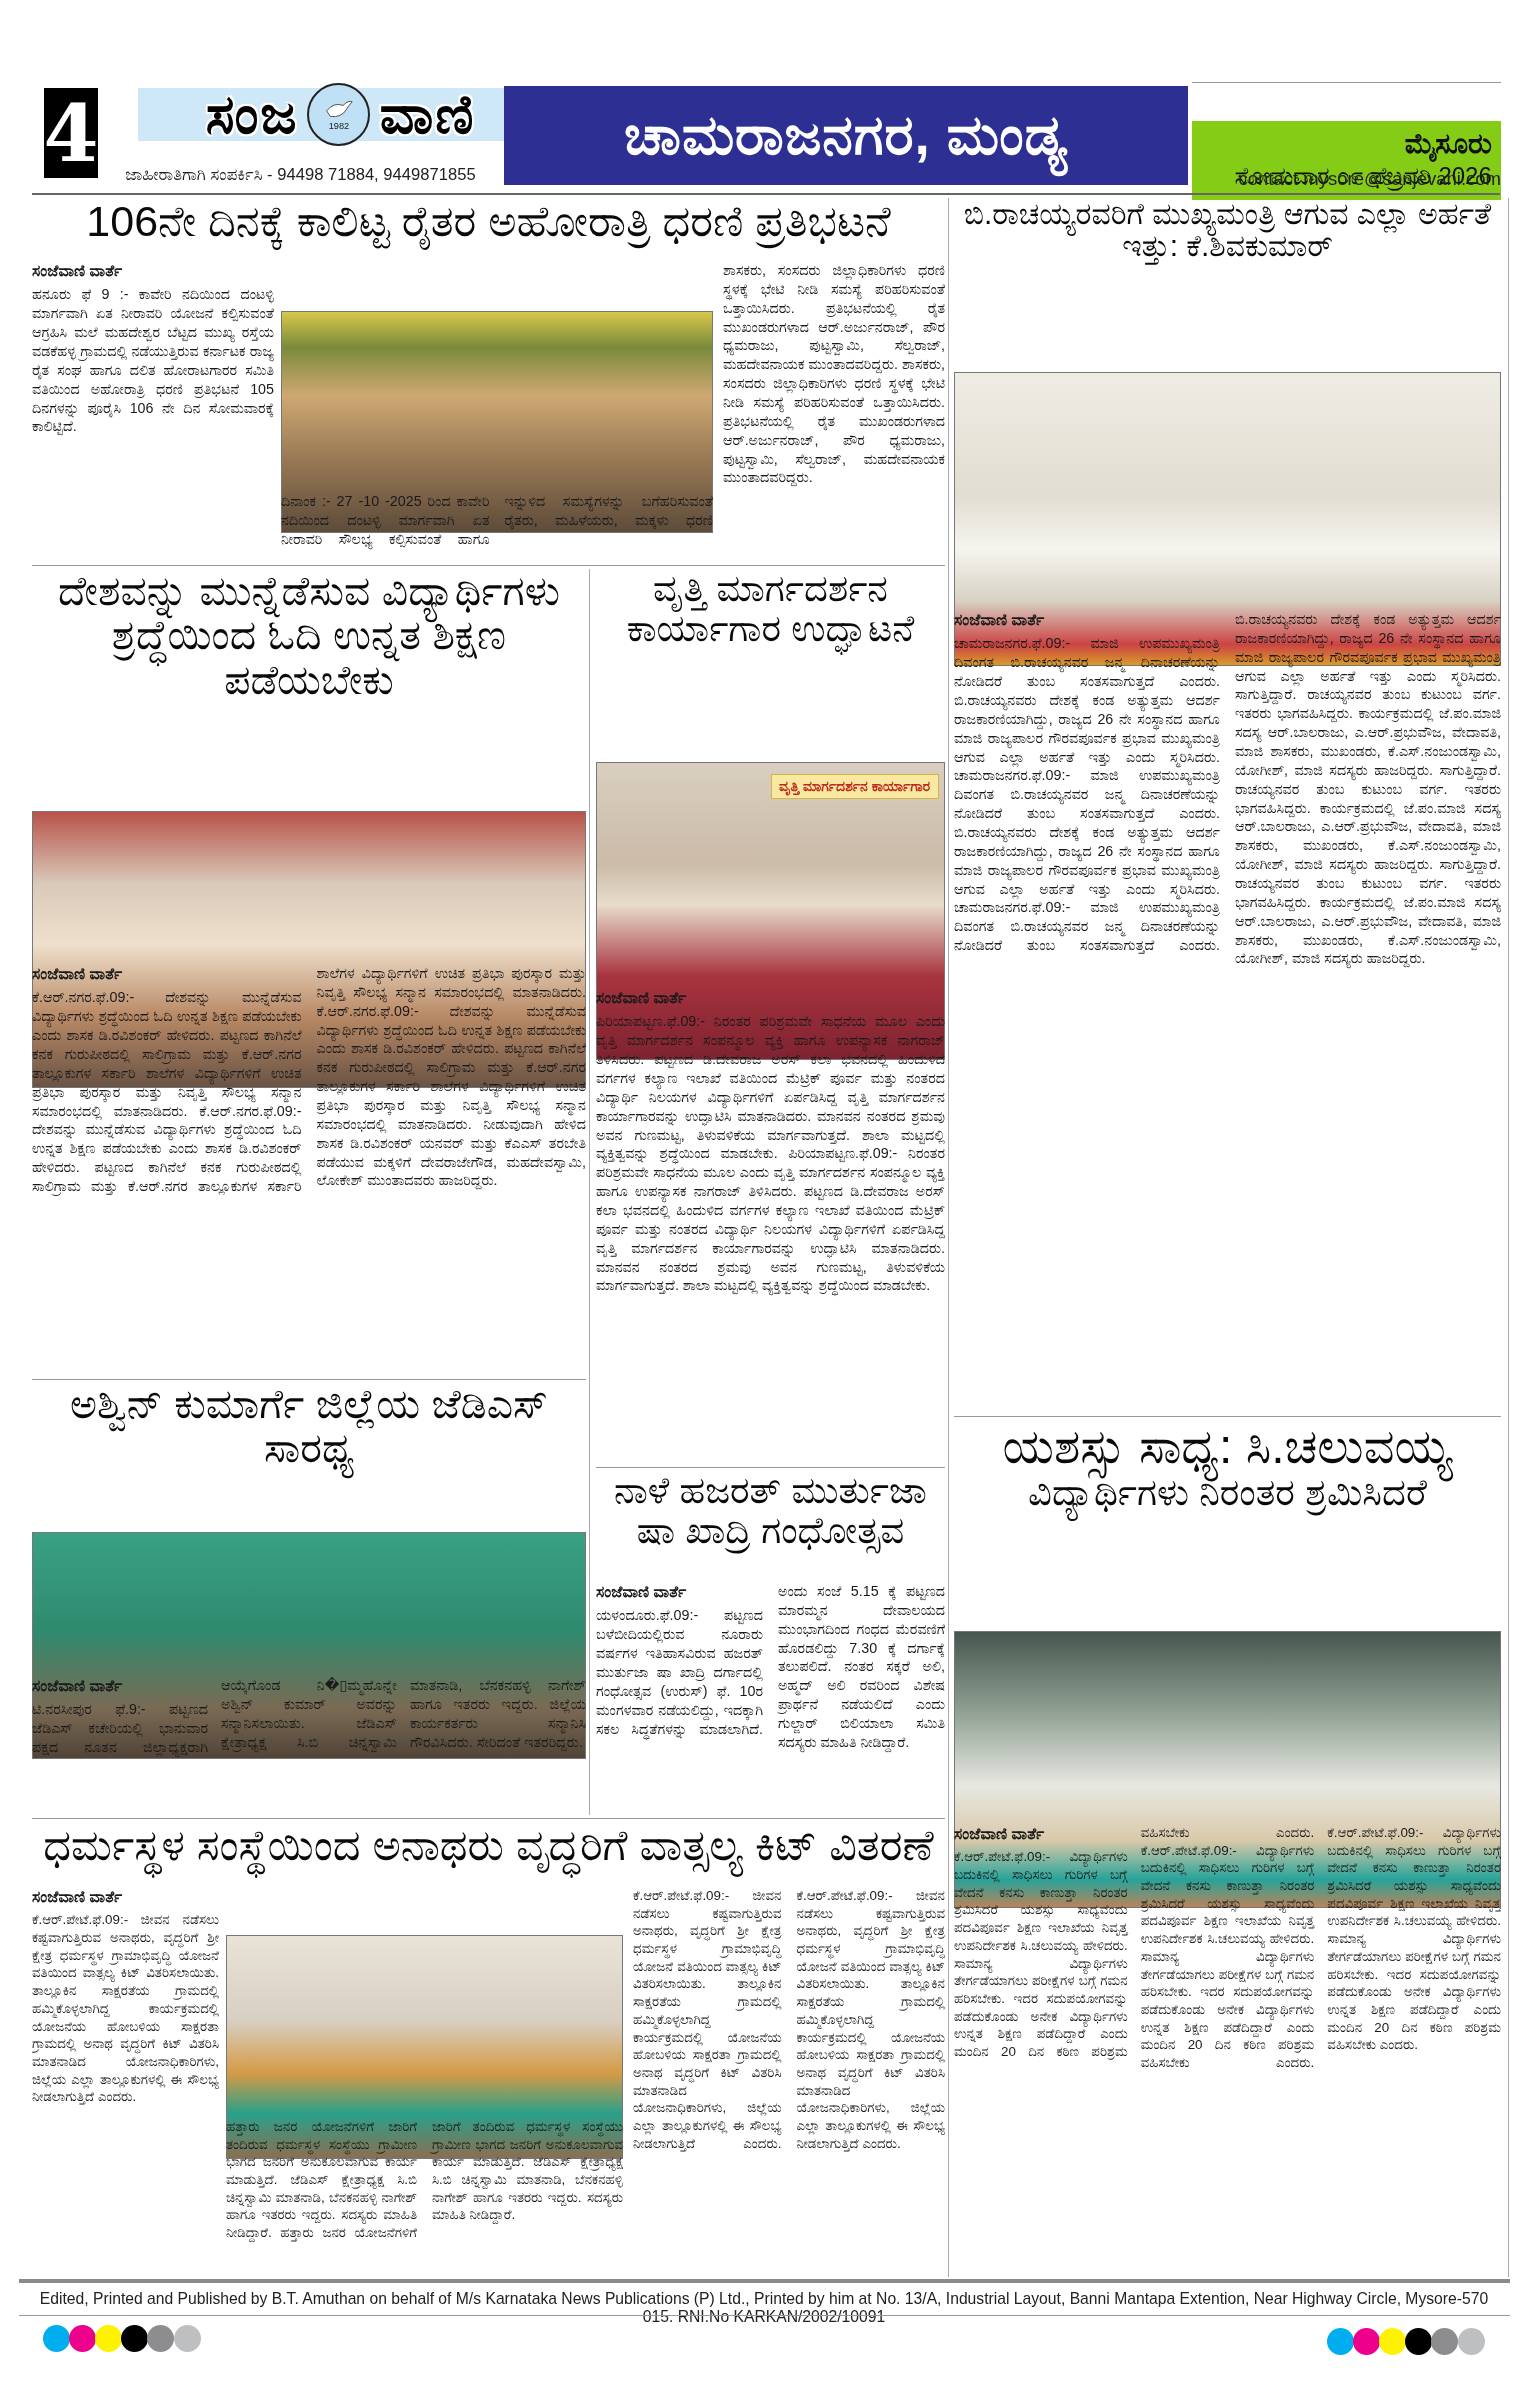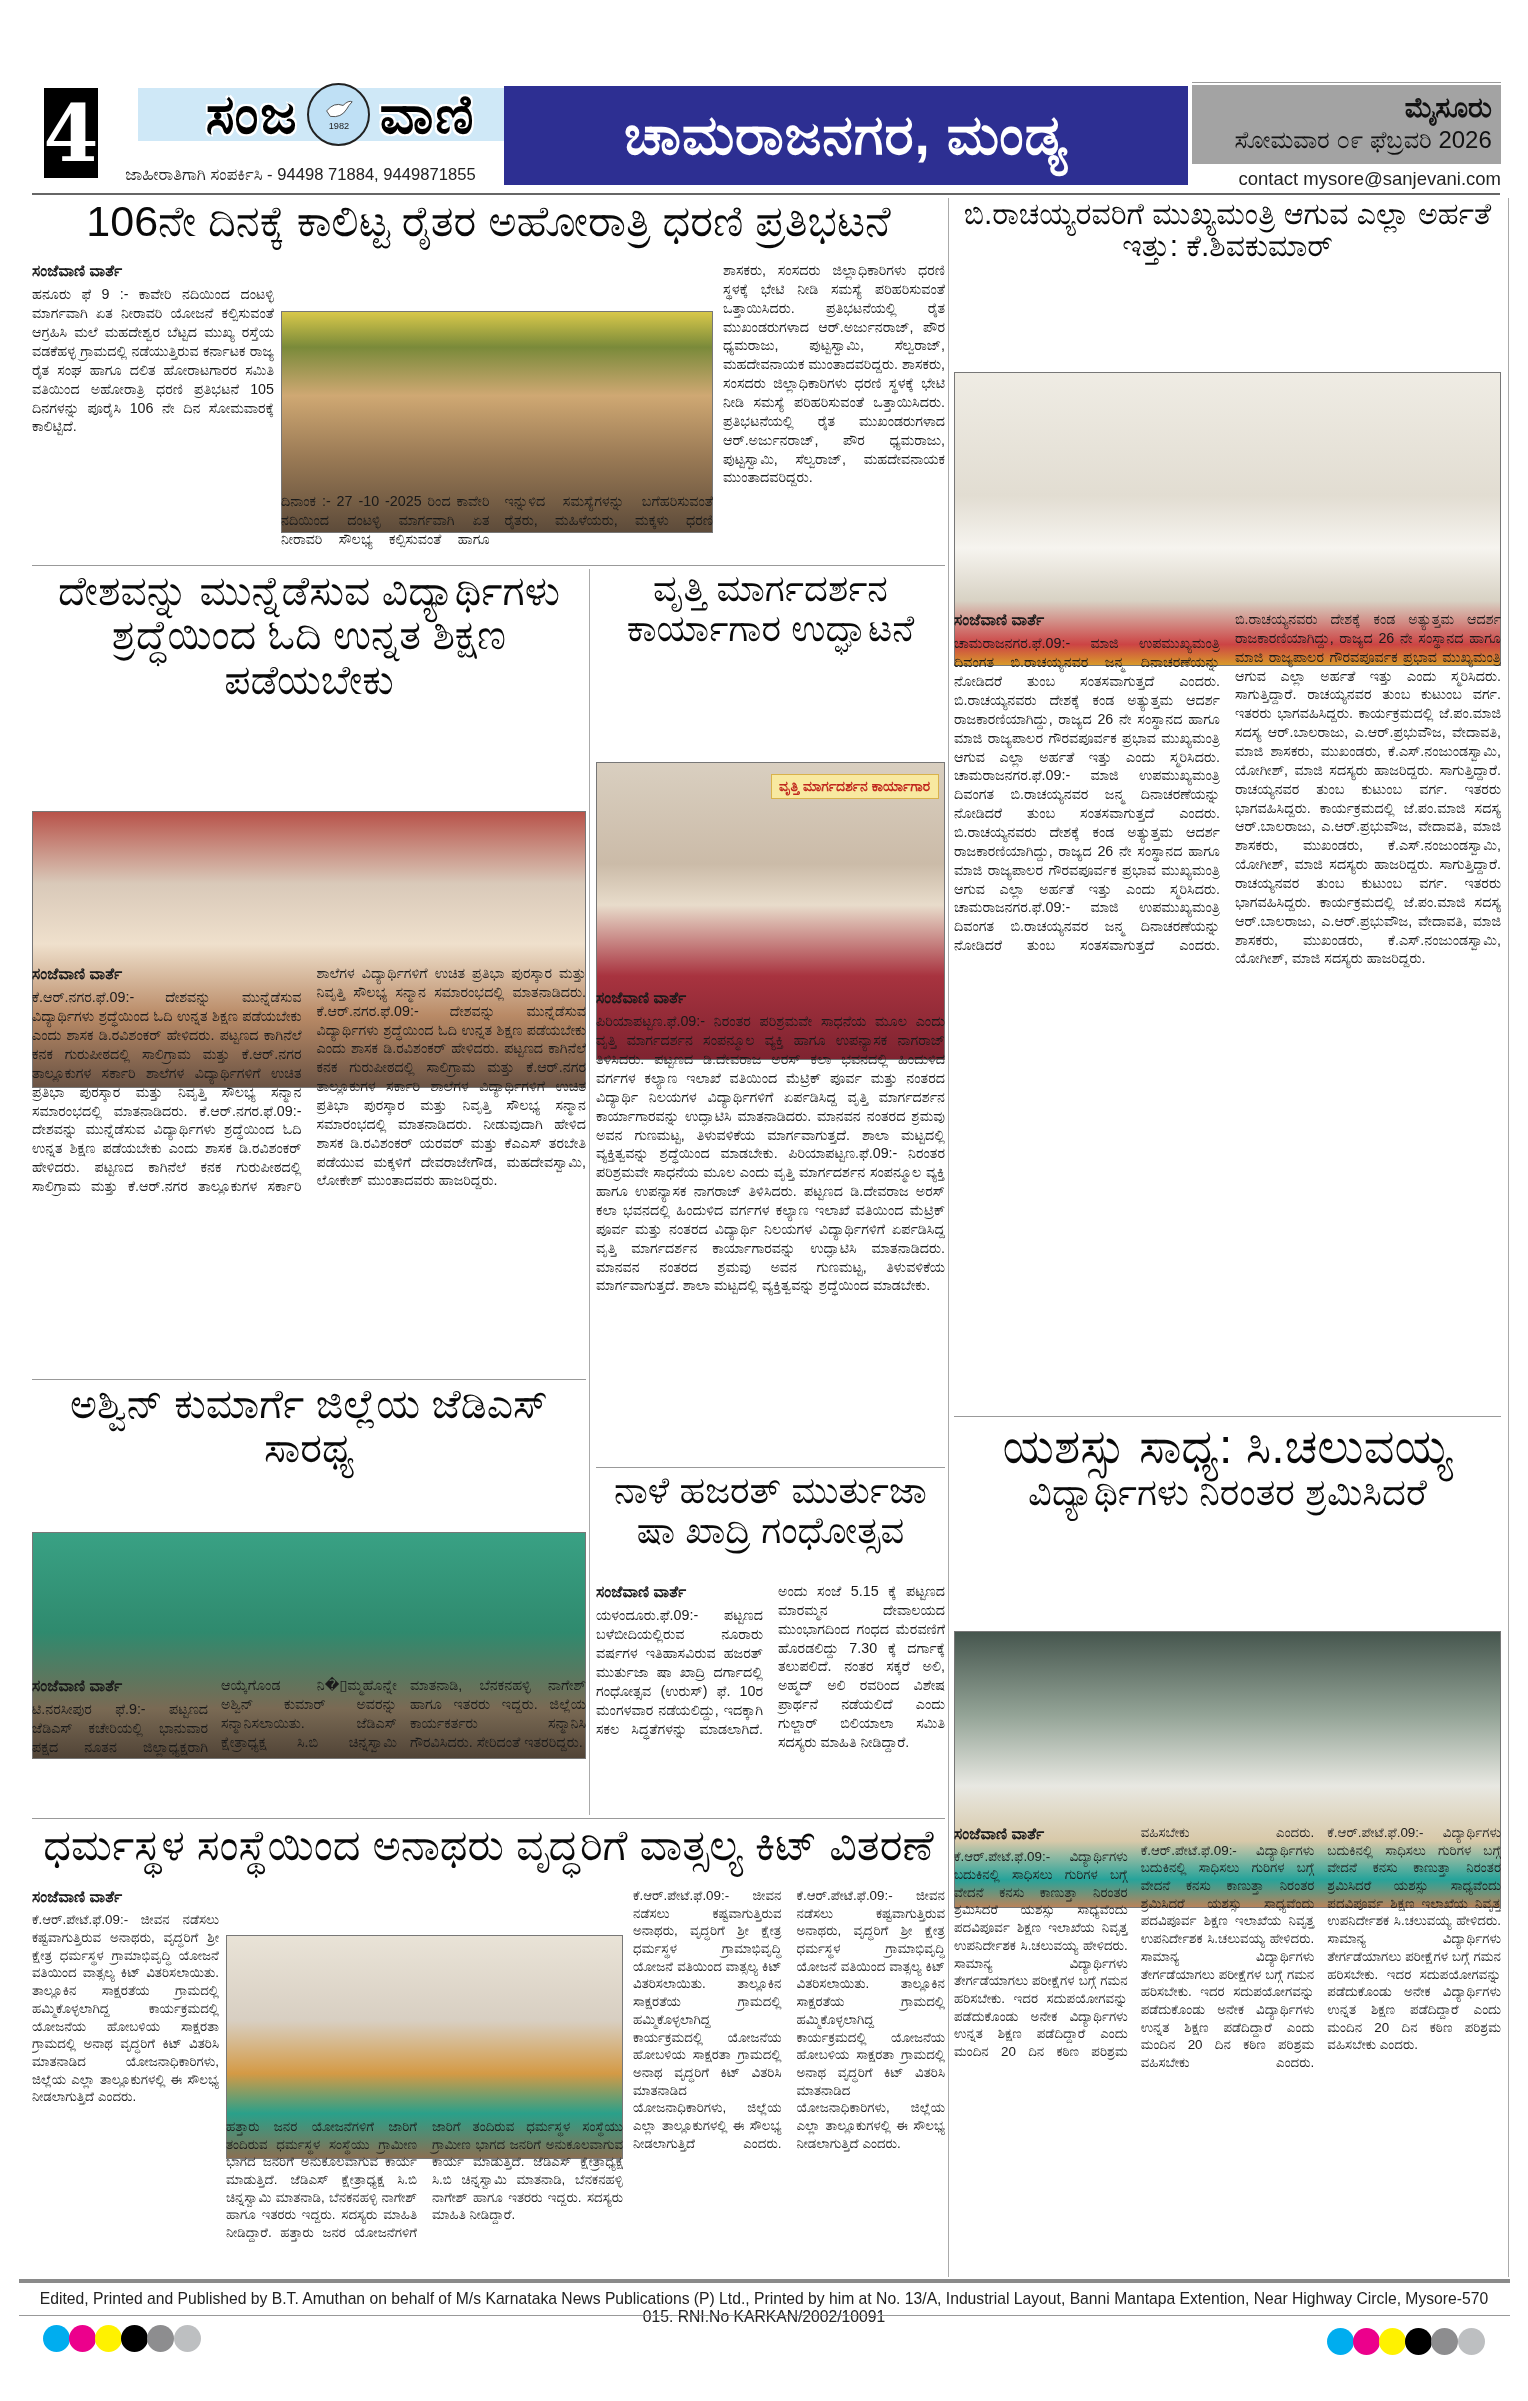--- a/index.html
+++ b/index.html
@@ -12,21 +12,21 @@
   .logobox{background:#cfe8f7;display:flex;align-items:center;justify-content:center;gap:9.2px;}
   .logotext{font-size:54px;font-weight:900;color:#000;letter-spacing:1.8px;
             text-shadow:-1.8px -1.8px 0 #fff,1.8px -1.8px 0 #fff,-1.8px 1.8px 0 #fff,1.8px 1.8px 0 #fff,0 0 2.8px #fff;}
   .emblem{width:59px;height:59px;border-radius:50%;background:#bfe0f5;border:2.8px solid #222;
           display:flex;flex-direction:column;align-items:center;justify-content:center;}
   .emblem svg{display:block;}
   .emblem .yr{font-size:9.2px;color:#222;line-height:1;}
   .adline{font-size:16.6px;text-align:center;color:#222;}
   .edbox{background:#2d2f92;color:#fff;display:flex;align-items:center;justify-content:center;
          font-size:55px;font-weight:900;letter-spacing:0.9px;}
-  .citybox{background:#a3a3a3;text-align:right;padding:5.5px 9.2px 0 0;box-sizing:border-box;}
+  .citybox{background:#84cc16;text-align:right;padding:5.5px 9.2px 0 0;box-sizing:border-box;margin-top:36px;}
   .city{font-size:28px;font-weight:bold;line-height:1.2;}
   .dateline{font-size:24px;line-height:1.3;}
   .emailline{font-size:18.5px;text-align:right;color:#222;}
   
   .hr{background:#666;height:1.8px;}
   .hr-thin{background:#999;height:0.9px;}
   .hr-thick{background:#8a8a8a;height:3.7px;}
   .vr{background:#aaa;width:0.9px;}
   
   .headline{font-weight:400;color:#0a0a0a;text-align:center;line-height:1.08;letter-spacing:0;}
@@ -108,21 +108,21 @@
   <div class="abs hr-thin" style="left:954px;top:1416px;width:547px;"></div>
 
   <div class="abs" style="left:32px;top:569px;width:554px;height:806px;">
     <div class="headline" style="font-size:41px;">ದೇಶವನ್ನು ಮುನ್ನೆಡೆಸುವ ವಿದ್ಯಾರ್ಥಿಗಳು ಶ್ರದ್ಧೆಯಿಂದ ಓದಿ ಉನ್ನತ ಶಿಕ್ಷಣ ಪಡೆಯಬೇಕು</div>
     <div class="abs photo" style="left:0;top:109px;width:554px;height:277px;
          background:linear-gradient(180deg,#b8534a 0%,#d9c9b9 26%,#efe0cc 48%,#b98a66 74%,#6a5344 100%);"></div>
     <div class="abs bodytext cols2" style="left:0;top:395px;width:554px;height:410px;">
       <p class="byline">ಸಂಜೆವಾಣಿ ವಾರ್ತೆ</p>
       <span>ಕೆ.ಆರ್.ನಗರ.ಫೆ.09:- ದೇಶವನ್ನು ಮುನ್ನೆಡೆಸುವ ವಿದ್ಯಾರ್ಥಿಗಳು ಶ್ರದ್ಧೆಯಿಂದ ಓದಿ ಉನ್ನತ ಶಿಕ್ಷಣ ಪಡೆಯಬೇಕು ಎಂದು ಶಾಸಕ ಡಿ.ರವಿಶಂಕರ್ ಹೇಳಿದರು. ಪಟ್ಟಣದ ಕಾಗಿನೆಲೆ ಕನಕ ಗುರುಪೀಠದಲ್ಲಿ ಸಾಲಿಗ್ರಾಮ ಮತ್ತು ಕೆ.ಆರ್.ನಗರ ತಾಲ್ಲೂಕುಗಳ ಸರ್ಕಾರಿ ಶಾಲೆಗಳ ವಿದ್ಯಾರ್ಥಿಗಳಿಗೆ ಉಚಿತ ಪ್ರತಿಭಾ ಪುರಸ್ಕಾರ ಮತ್ತು ನಿವೃತ್ತಿ ಸೌಲಭ್ಯ ಸನ್ಮಾನ ಸಮಾರಂಭದಲ್ಲಿ ಮಾತನಾಡಿದರು. ಕೆ.ಆರ್.ನಗರ.ಫೆ.09:- ದೇಶವನ್ನು ಮುನ್ನೆಡೆಸುವ ವಿದ್ಯಾರ್ಥಿಗಳು ಶ್ರದ್ಧೆಯಿಂದ ಓದಿ ಉನ್ನತ ಶಿಕ್ಷಣ ಪಡೆಯಬೇಕು ಎಂದು ಶಾಸಕ ಡಿ.ರವಿಶಂಕರ್ ಹೇಳಿದರು. ಪಟ್ಟಣದ ಕಾಗಿನೆಲೆ ಕನಕ ಗುರುಪೀಠದಲ್ಲಿ ಸಾಲಿಗ್ರಾಮ ಮತ್ತು ಕೆ.ಆರ್.ನಗರ ತಾಲ್ಲೂಕುಗಳ ಸರ್ಕಾರಿ ಶಾಲೆಗಳ ವಿದ್ಯಾರ್ಥಿಗಳಿಗೆ ಉಚಿತ ಪ್ರತಿಭಾ ಪುರಸ್ಕಾರ ಮತ್ತು ನಿವೃತ್ತಿ ಸೌಲಭ್ಯ ಸನ್ಮಾನ ಸಮಾರಂಭದಲ್ಲಿ ಮಾತನಾಡಿದರು. ಕೆ.ಆರ್.ನಗರ.ಫೆ.09:- ದೇಶವನ್ನು ಮುನ್ನೆಡೆಸುವ ವಿದ್ಯಾರ್ಥಿಗಳು ಶ್ರದ್ಧೆಯಿಂದ ಓದಿ ಉನ್ನತ ಶಿಕ್ಷಣ ಪಡೆಯಬೇಕು ಎಂದು ಶಾಸಕ ಡಿ.ರವಿಶಂಕರ್ ಹೇಳಿದರು. ಪಟ್ಟಣದ ಕಾಗಿನೆಲೆ ಕನಕ ಗುರುಪೀಠದಲ್ಲಿ ಸಾಲಿಗ್ರಾಮ ಮತ್ತು ಕೆ.ಆರ್.ನಗರ ತಾಲ್ಲೂಕುಗಳ ಸರ್ಕಾರಿ ಶಾಲೆಗಳ ವಿದ್ಯಾರ್ಥಿಗಳಿಗೆ ಉಚಿತ ಪ್ರತಿಭಾ ಪುರಸ್ಕಾರ ಮತ್ತು ನಿವೃತ್ತಿ ಸೌಲಭ್ಯ ಸನ್ಮಾನ ಸಮಾರಂಭದಲ್ಲಿ ಮಾತನಾಡಿದರು.</span>
       <span> </span>
-      <span>ನೀಡುವುದಾಗಿ ಹೇಳಿದ ಶಾಸಕ ಡಿ.ರವಿಶಂಕರ್ ಯರವರ್ ಮತ್ತು ಕೆಎಎಸ್ ತರಬೇತಿ ಪಡೆಯುವ ಮಕ್ಕಳಿಗೆ ದೇವರಾಜೇಗೌಡ, ಮಹದೇವಸ್ವಾಮಿ, ಲೋಕೇಶ್ ಮುಂತಾದವರು ಹಾಜರಿದ್ದರು.</span>
+      <span>ನೀಡುವುದಾಗಿ ಹೇಳಿದ ಶಾಸಕ ಡಿ.ರವಿಶಂಕರ್ ಯನವರ್ ಮತ್ತು ಕೆಎಎಸ್ ತರಬೇತಿ ಪಡೆಯುವ ಮಕ್ಕಳಿಗೆ ದೇವರಾಜೇಗೌಡ, ಮಹದೇವಸ್ವಾಮಿ, ಲೋಕೇಶ್ ಮುಂತಾದವರು ಹಾಜರಿದ್ದರು.</span>
     </div>
   </div>
 
   <div class="abs" style="left:596px;top:569px;width:349px;height:893px;">
     <div class="headline" style="font-size:37px;">ವೃತ್ತಿ ಮಾರ್ಗದರ್ಶನ ಕಾರ್ಯಾಗಾರ ಉದ್ಘಾಟನೆ</div>
     <div class="abs photo" style="left:0;top:113px;width:349px;height:298px;
          background:linear-gradient(180deg,#d9cfc0 0%,#cbbba8 34%,#e8dccb 48%,#a8333f 72%,#7e2330 100%);text-align:center;">
       <span class="banner" style="right:5.5px;top:11px;">ವೃತ್ತಿ ಮಾರ್ಗದರ್ಶನ ಕಾರ್ಯಾಗಾರ</span>
     </div>
     <div class="abs bodytext" style="left:0;top:419px;width:349px;height:468px;">

